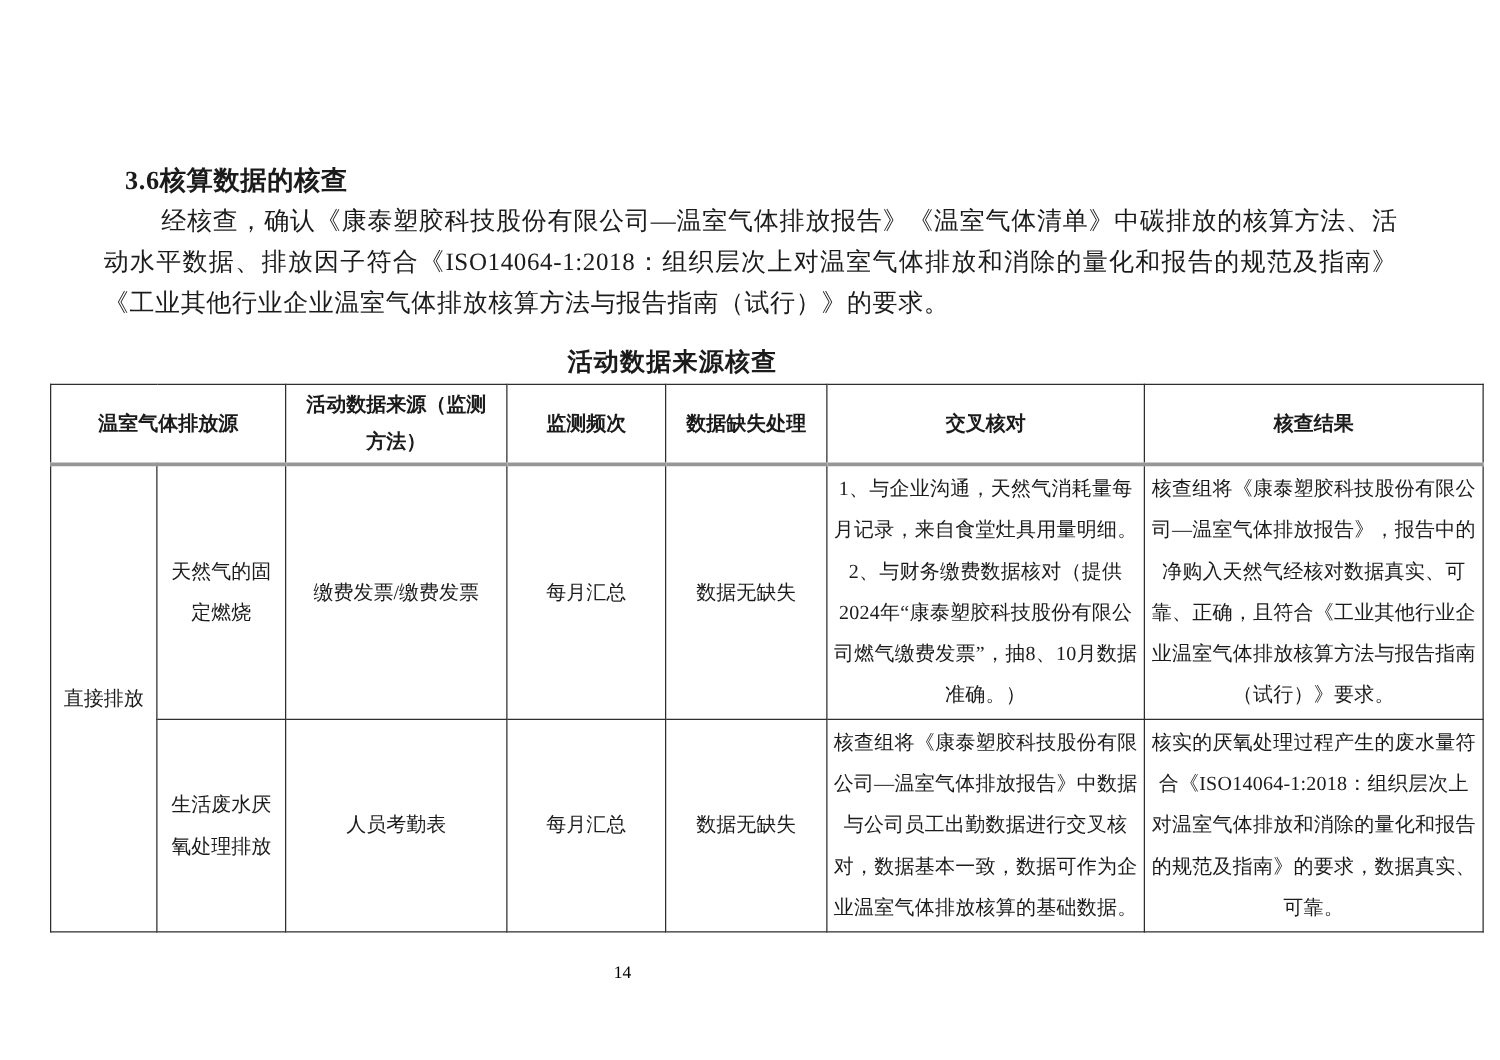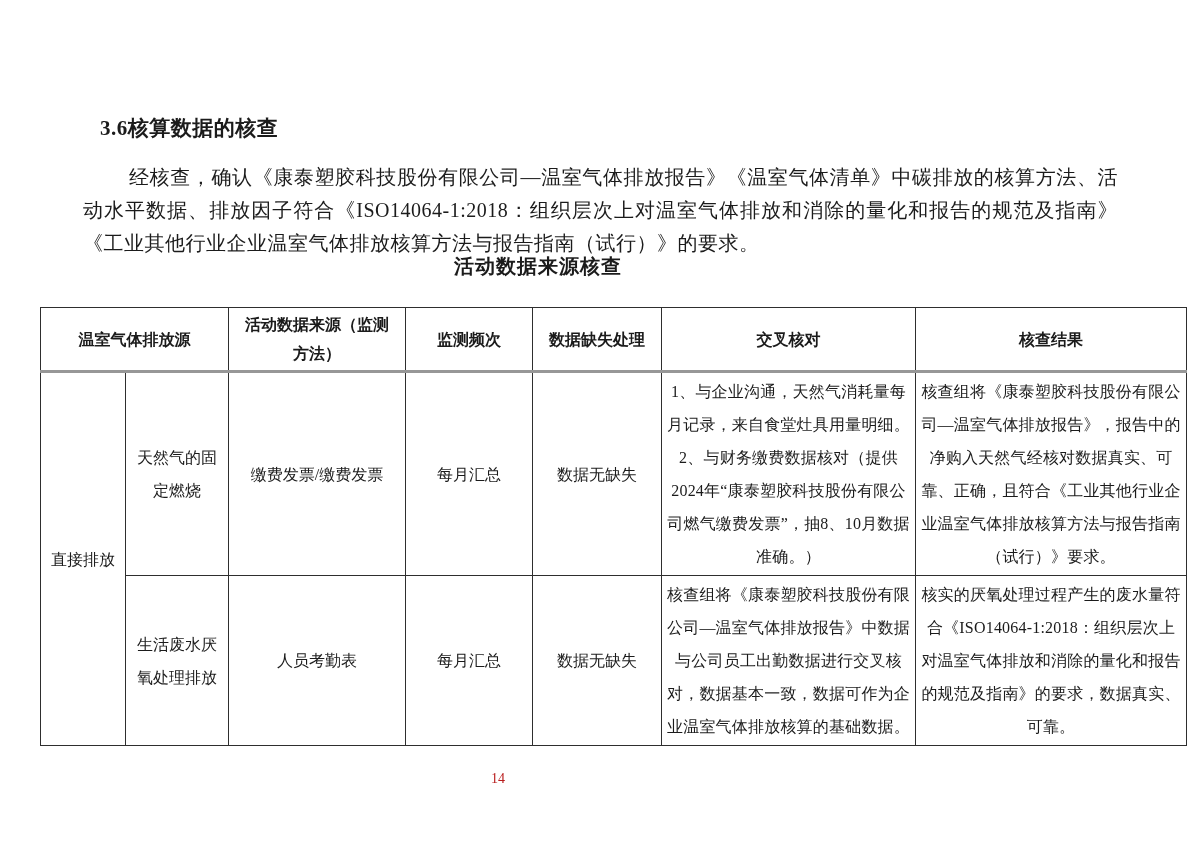--- a/index.html
+++ b/index.html
@@ -12,41 +12,41 @@
     width: 1200px;
     height: 848px;
     background: #ffffff;
     color: #1b1b1b;
     font-family: "Liberation Serif", "DejaVu Serif", serif;
     overflow: hidden;
   }
   .heading {
     position: absolute;
     left: 100px;
-    top: 114px;
+    top: 130px;
     font-size: 21px;
     font-weight: bold;
     letter-spacing: 0.5px;
     white-space: nowrap;
   }
   .para {
     position: absolute;
     left: 83px;
     top: 161px;
     width: 1035px;
     font-size: 20px;
     line-height: 33px;
     text-align: justify;
     text-indent: 46px;
     letter-spacing: 0.5px;
   }
   .table-title {
     position: absolute;
     left: 0;
-    top: 253px;
+    top: 276px;
     width: 1076px;
     text-align: center;
     font-size: 20px;
     font-weight: bold;
     letter-spacing: 1px;
   }
   table.main {
     position: absolute;
     left: 40px;
     top: 307px;
@@ -91,21 +91,21 @@
     padding: 4px 6px;
     letter-spacing: 0.2px;
   }
   .page-number {
     position: absolute;
     left: 0;
     top: 771px;
     width: 996px;
     text-align: center;
     font-size: 14px;
-    color: #b91c1c;
+    color: #000000;
   }
 </style>
 </head>
 <body>
 
 <div class="page">
 
   <div class="heading">3.6核算数据的核查</div>
 
   <div class="para">经核查，确认《康泰塑胶科技股份有限公司—温室气体排放报告》《温室气体清单》中碳排放的核算方法、活动水平数据、排放因子符合《ISO14064-1:2018：组织层次上对温室气体排放和消除的量化和报告的规范及指南》《工业其他行业企业温室气体排放核算方法与报告指南（试行）》的要求。</div>

